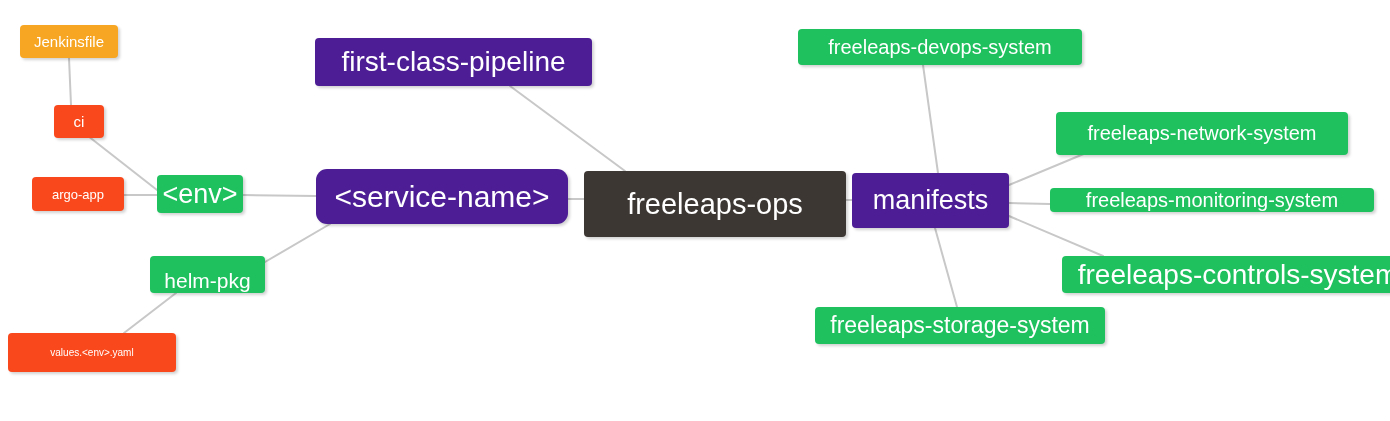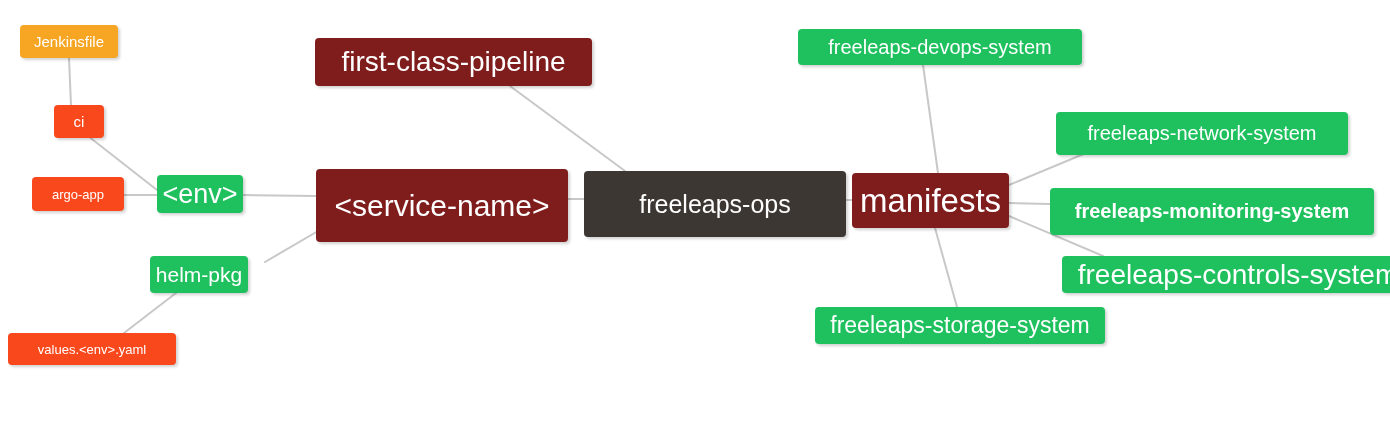--- a/index.html
+++ b/index.html
@@ -15,21 +15,21 @@
     position:absolute;
     display:flex;align-items:center;justify-content:center;
     box-sizing:border-box;
     border-radius:4px;
     color:#ffffff;
     white-space:nowrap;
     box-shadow:2px 2px 3px rgba(0,0,0,0.18);
     letter-spacing:0px;
   }
   .n-root    {background:#3d3733;}
-  .n-blue    {background:#7f1d1d;}
+  .n-blue    {background:#4c1d95;}
   .n-green   {background:#1ec15e;}
   .n-orange  {background:#f6a623;}
   .n-red     {background:#f9481b;}
 </style>
 </head>
 <body>
 
 <div id="canvas">
   <svg id="edges" viewBox="0 0 1390 421" xmlns="http://www.w3.org/2000/svg">
       <line x1="69" y1="58" x2="71" y2="105" stroke="#c8c8c8" stroke-width="2" stroke-linecap="round"></line>
@@ -53,45 +53,45 @@
       </div>
       <div class="node n-red" style="left: 54px; top: 105px; width: 50px; height: 33px; font-size: 15px;">
         <span>ci</span>
       </div>
       <div class="node n-red" style="left: 32px; top: 177px; width: 92px; height: 34px; font-size: 13px;">
         <span>argo-app</span>
       </div>
       <div class="node n-green" style="left: 157px; top: 175px; width: 86px; height: 38px; font-size: 27px;">
         <span>&lt;env&gt;</span>
       </div>
-      <div class="node n-green" style="left: 150px; top: 256px; width: 98px; height: 37px; font-size: 21px;">
+      <div class="node n-green" style="left: 150px; top: 256px; width: 115px; height: 37px; font-size: 21px; align-items: flex-end;">
         <span>helm-pkg</span>
       </div>
-      <div class="node n-red" style="left: 8px; top: 333px; width: 168px; height: 32px; font-size: 13px;">
+      <div class="node n-red" style="left: 8px; top: 333px; width: 168px; height: 39px; font-size: 10px;">
         <span>values.&lt;env&gt;.yaml</span>
       </div>
       <div class="node n-blue" style="left: 315px; top: 38px; width: 277px; height: 48px; font-size: 28px;">
         <span>first-class-pipeline</span>
       </div>
-      <div class="node n-blue" style="left: 316px; top: 169px; width: 252px; height: 73px; font-size: 30px;">
+      <div class="node n-blue" style="left: 316px; top: 169px; width: 252px; height: 55px; font-size: 30px; border-radius: 11px;">
         <span>&lt;service-name&gt;</span>
       </div>
-      <div class="node n-root" style="left: 584px; top: 171px; width: 262px; height: 66px; font-size: 25px;">
+      <div class="node n-root" style="left: 584px; top: 171px; width: 262px; height: 66px; font-size: 29px;">
         <span>freeleaps-ops</span>
       </div>
-      <div class="node n-blue" style="left: 852px; top: 173px; width: 157px; height: 55px; font-size: 33px;">
+      <div class="node n-blue" style="left: 852px; top: 173px; width: 157px; height: 55px; font-size: 27px;">
         <span>manifests</span>
       </div>
       <div class="node n-green" style="left: 798px; top: 29px; width: 284px; height: 36px; font-size: 20px;">
         <span>freeleaps-devops-system</span>
       </div>
       <div class="node n-green" style="left: 1056px; top: 112px; width: 292px; height: 43px; font-size: 20px;">
         <span>freeleaps-network-system</span>
       </div>
-      <div class="node n-green" style="left: 1050px; top: 188px; width: 324px; height: 47px; font-size: 20px; font-weight: bold;">
+      <div class="node n-green" style="left: 1050px; top: 188px; width: 324px; height: 24px; font-size: 20px;">
         <span>freeleaps-monitoring-system</span>
       </div>
       <div class="node n-green" style="left: 1062px; top: 256px; width: 352px; height: 37px; font-size: 28px;">
         <span>freeleaps-controls-system</span>
       </div>
       <div class="node n-green" style="left: 815px; top: 307px; width: 290px; height: 37px; font-size: 23px;">
         <span>freeleaps-storage-system</span>
       </div>
     </div>
 </div>

